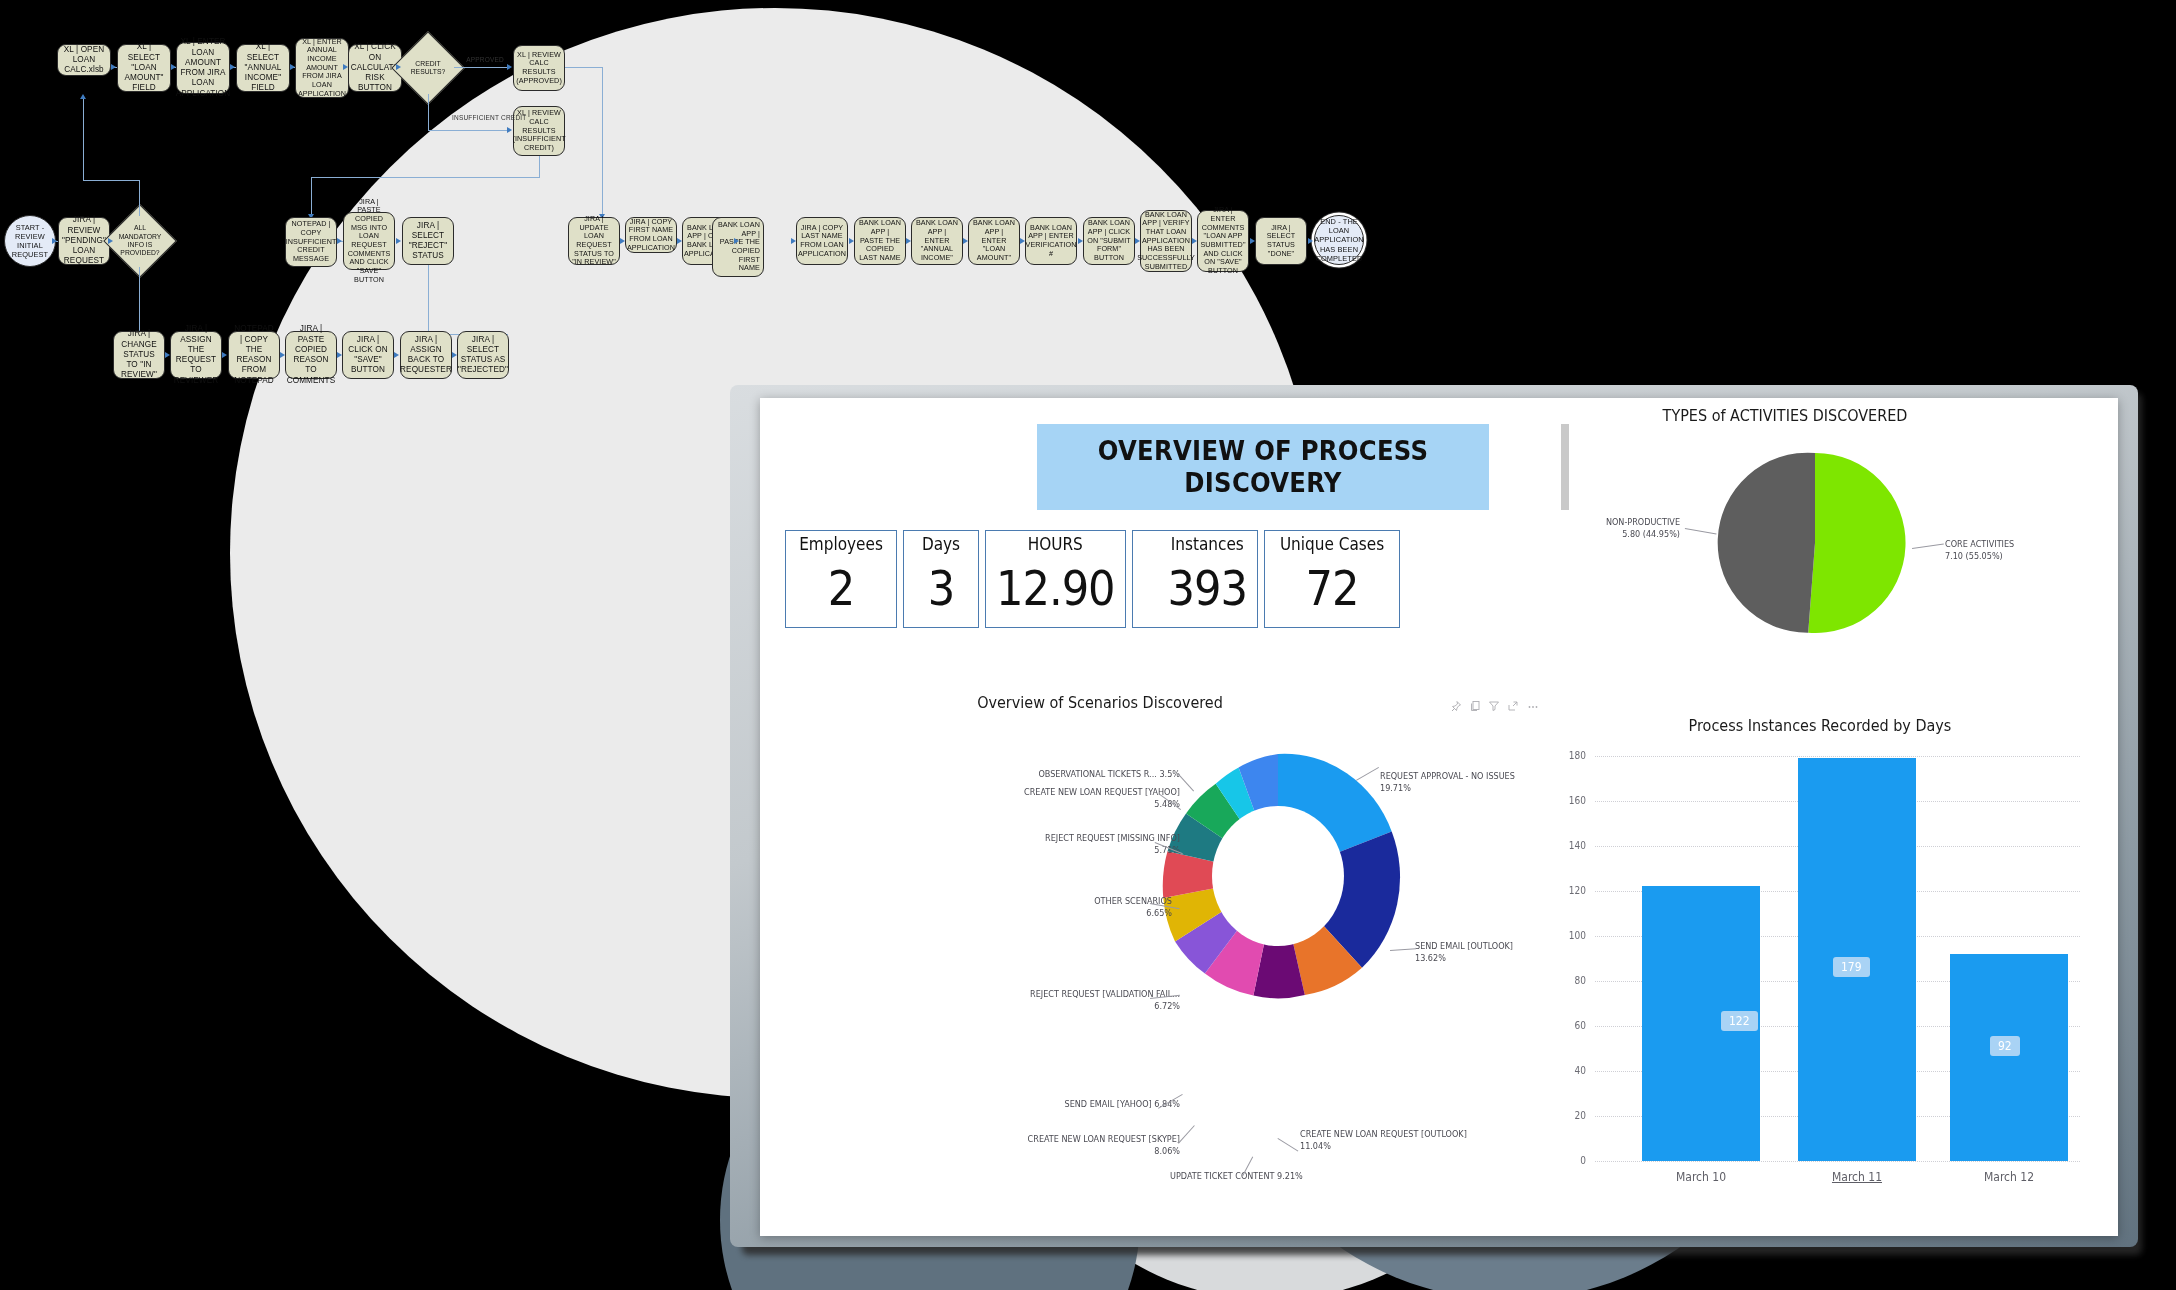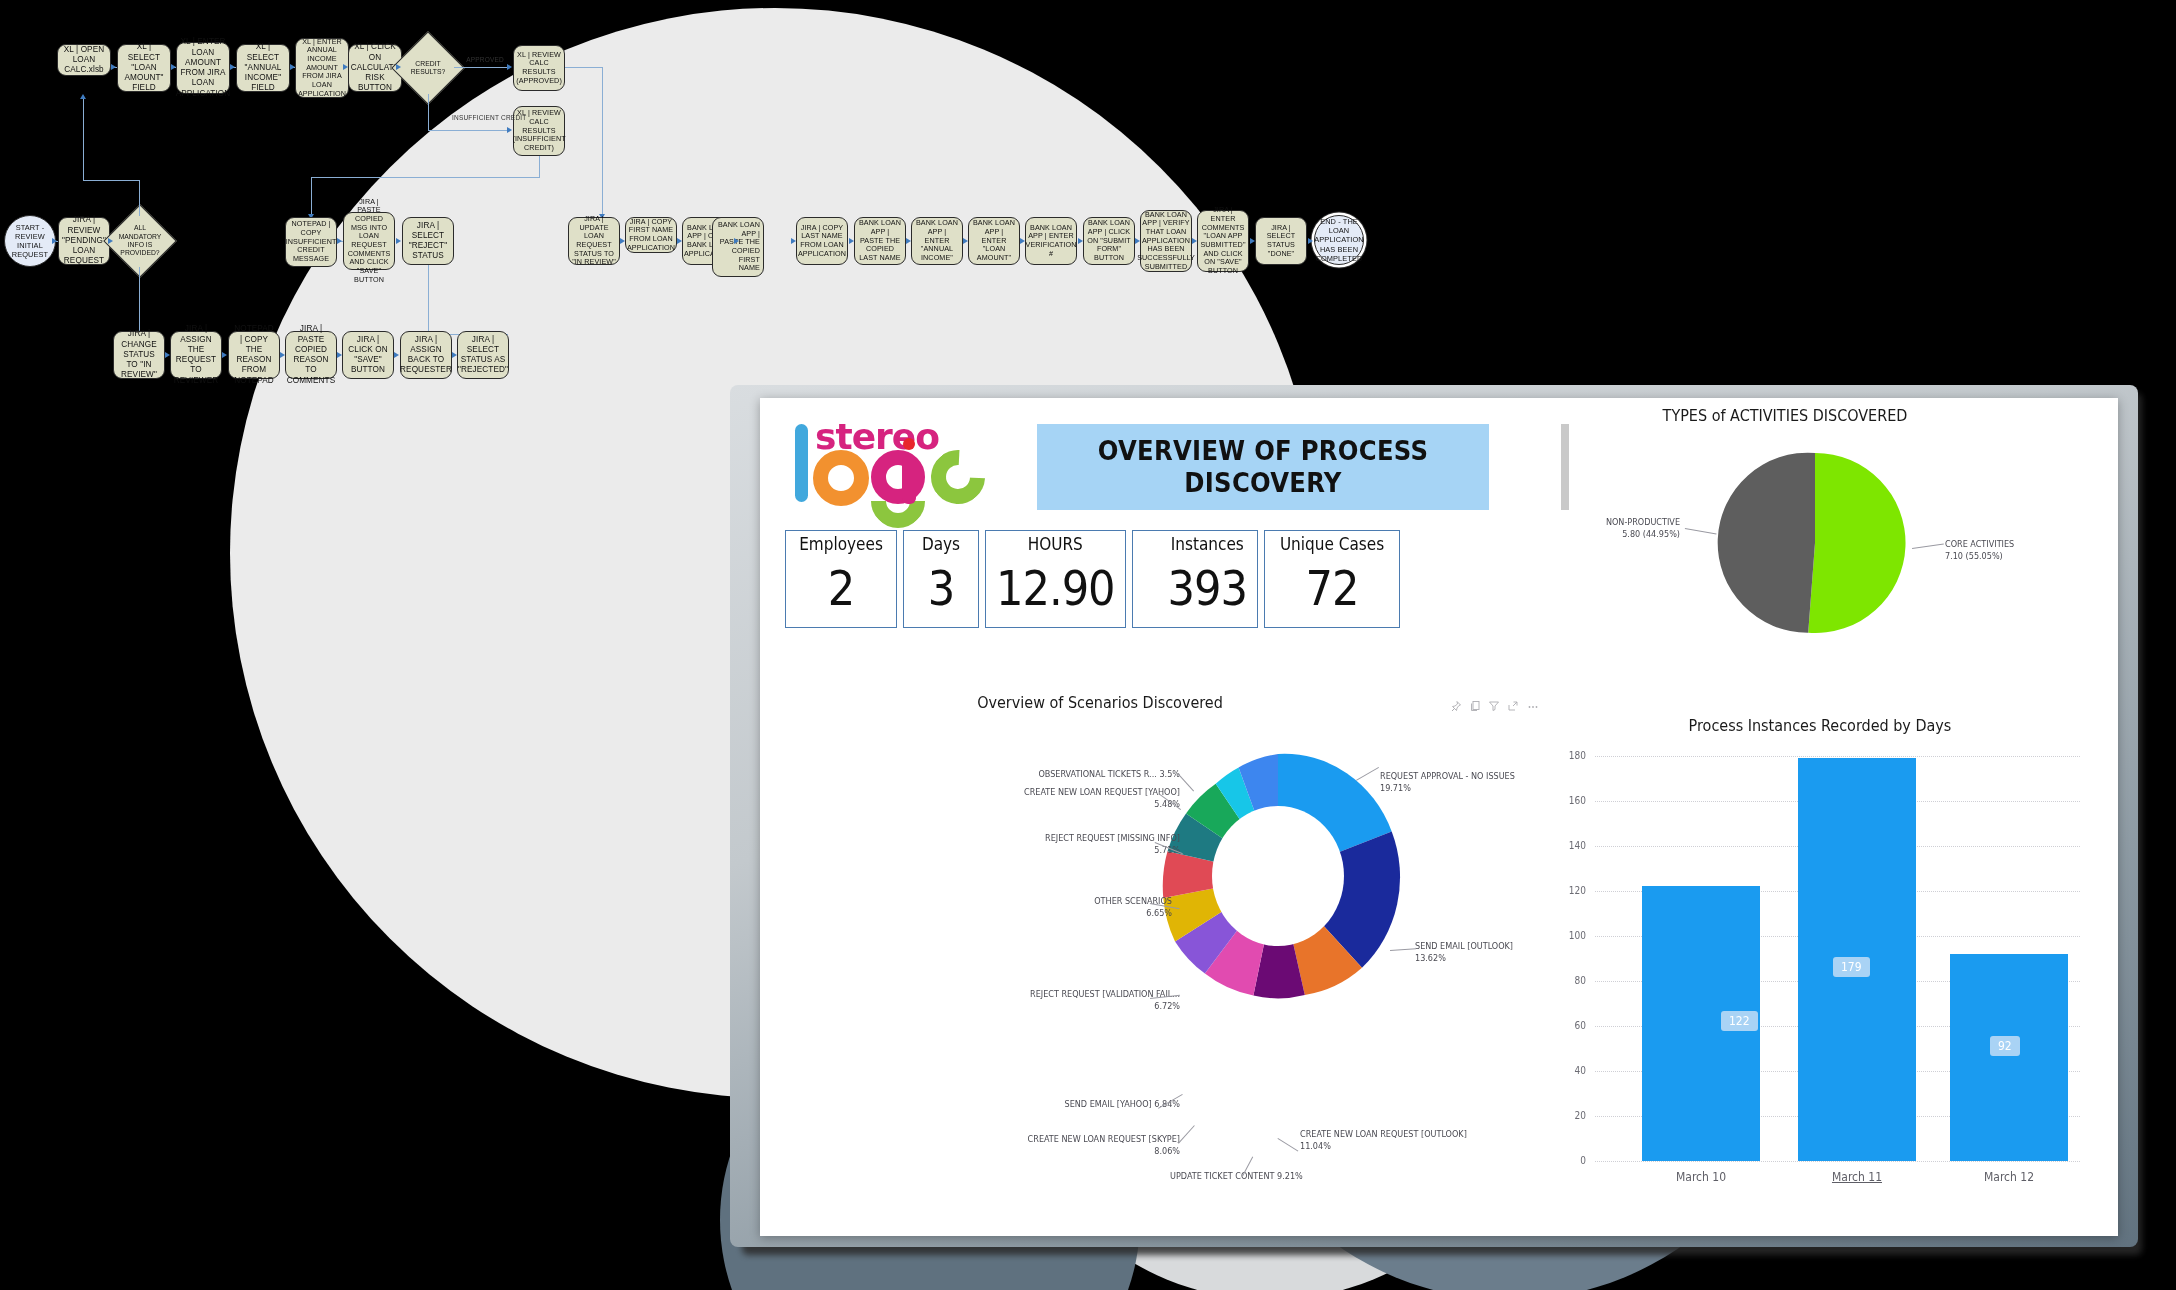--- a/index.html
+++ b/index.html
@@ -263,30 +263,20 @@
     <div class="arrow r" style="left:394px;top:351.5px;"></div>
     <div class="arrow r" style="left:452px;top:351.5px;"></div>
   </div>
 
   <div id="dash-shadow"></div>
   <div id="dash-bevel"></div>
 
   <div id="dash">
 
     <div class="dash-head">
-      <div class="logo">
-        <div class="bar"></div>
-        <div class="stereo">stereo</div>
-        <div class="ring o1"></div>
-        <div class="ring g-ring"></div>
-        <div class="g-tail"></div>
-        <div class="i-stem"></div>
-        <div class="i-dot"></div>
-        <div class="c-ring"></div>
-      </div>
       <div class="dash-title">OVERVIEW OF PROCESS DISCOVERY</div>
       <div class="dash-title-accent"></div>
     </div>
 
     <div class="kpis">
       <div class="kpi" style="min-width:112px;">
         <div class="lbl">Employees</div>
         <div class="val">2</div>
       </div>
       <div class="kpi" style="min-width:76px;">

